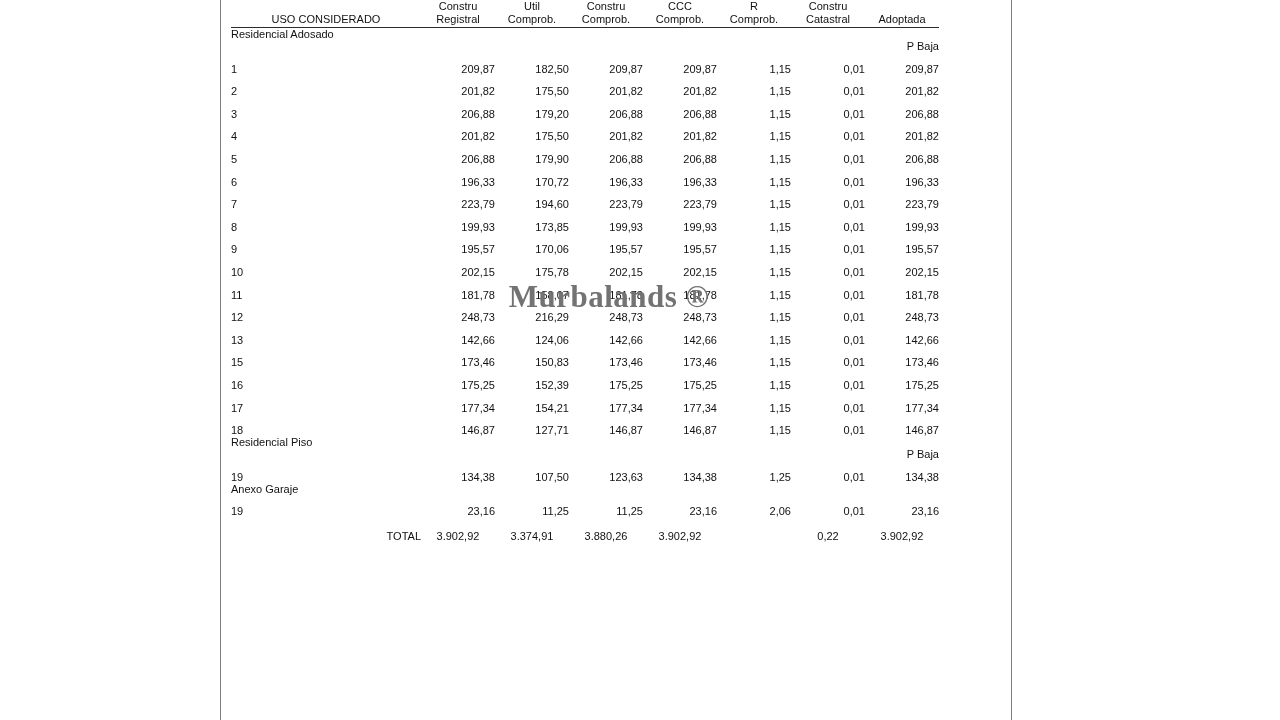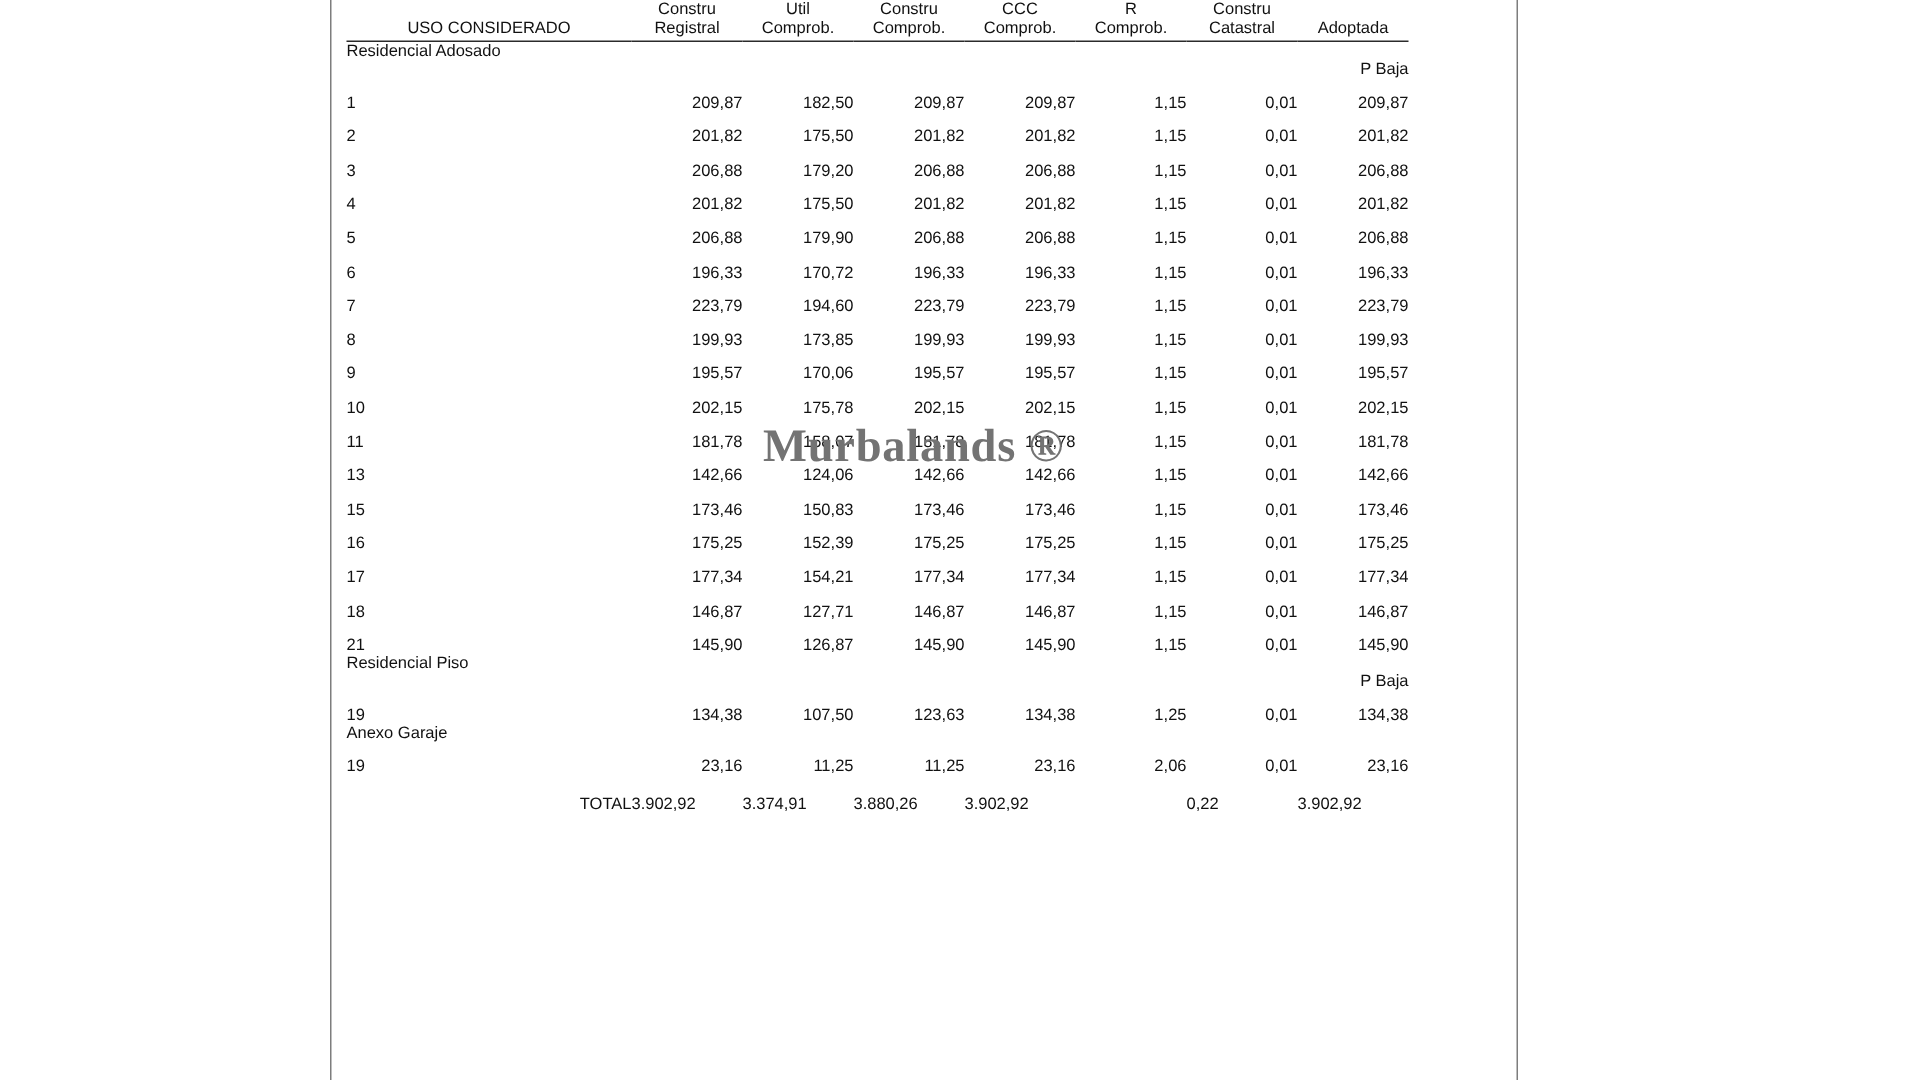--- a/index.html
+++ b/index.html
@@ -80,21 +80,21 @@
     text-align: right;
     padding-right: 10px;
     font-size: 11.5px;
   }
   .data-row td.item-label {
     text-align: left;
     padding-right: 0;
   }
   .total-row td {
     height: 25px;
-    text-align: left;
+    text-align: center;
     padding-right: 10px;
     font-size: 11.5px;
     padding-top: 5px;
   }
   .total-row td.total-label {
     text-align: right;
     padding-left: 0px;
     padding-right: 0;
   }
   .watermark {
@@ -291,20 +291,30 @@
           <td class="item-label">11</td>
           <td>181,78</td>
           <td>158,07</td>
           <td>181,78</td>
           <td>181,78</td>
           <td>1,15</td>
           <td>0,01</td>
           <td>181,78</td>
         </tr>
         <tr class="data-row">
+          <td class="item-label">12</td>
+          <td>248,73</td>
+          <td>216,29</td>
+          <td>248,73</td>
+          <td>248,73</td>
+          <td>1,15</td>
+          <td>0,01</td>
+          <td>248,73</td>
+        </tr>
+        <tr class="data-row">
           <td class="item-label">13</td>
           <td>142,66</td>
           <td>124,06</td>
           <td>142,66</td>
           <td>142,66</td>
           <td>1,15</td>
           <td>0,01</td>
           <td>142,66</td>
         </tr>
         <tr class="data-row">
@@ -339,30 +349,20 @@
         </tr>
         <tr class="data-row">
           <td class="item-label">18</td>
           <td>146,87</td>
           <td>127,71</td>
           <td>146,87</td>
           <td>146,87</td>
           <td>1,15</td>
           <td>0,01</td>
           <td>146,87</td>
-        </tr>
-        <tr class="data-row">
-          <td class="item-label">21</td>
-          <td>145,90</td>
-          <td>126,87</td>
-          <td>145,90</td>
-          <td>145,90</td>
-          <td>1,15</td>
-          <td>0,01</td>
-          <td>145,90</td>
         </tr>
 
         <tr class="sec-row">
           <td colspan="8">Residencial Piso</td>
         </tr>
         <tr class="sub-row">
           <td colspan="8" class="sub-label">P Baja</td>
         </tr>
         <tr class="data-row">
           <td class="item-label">19</td>

